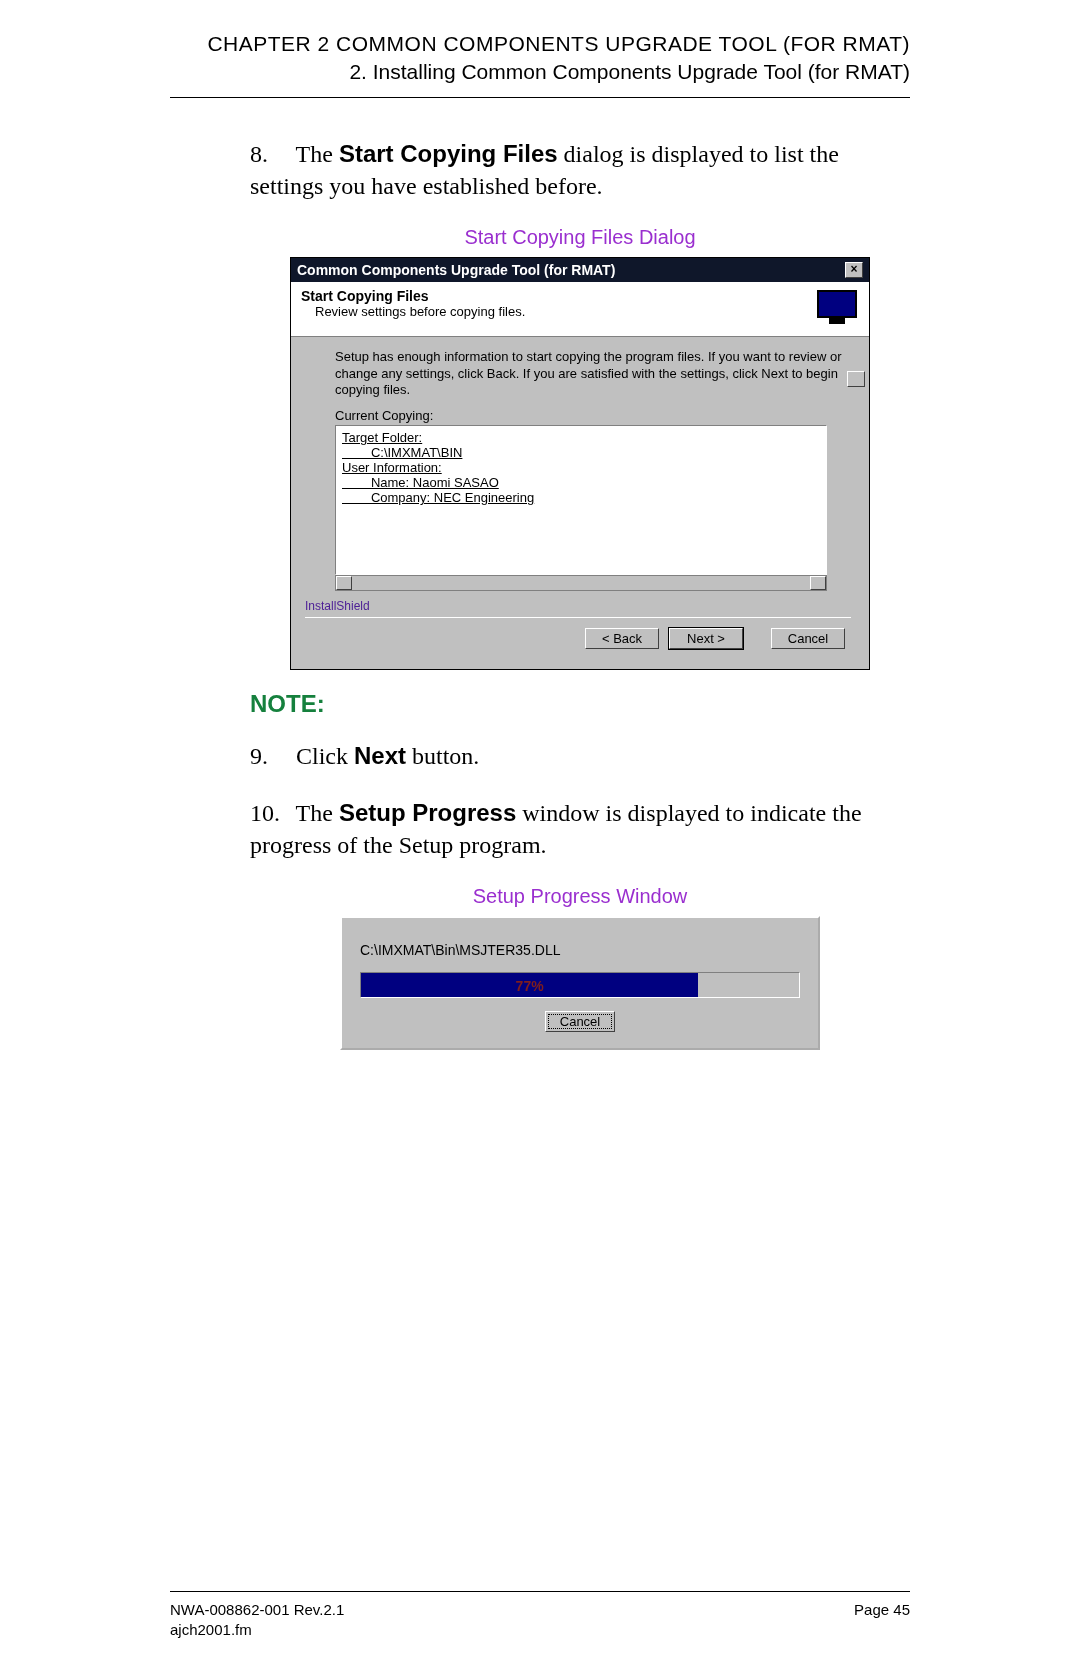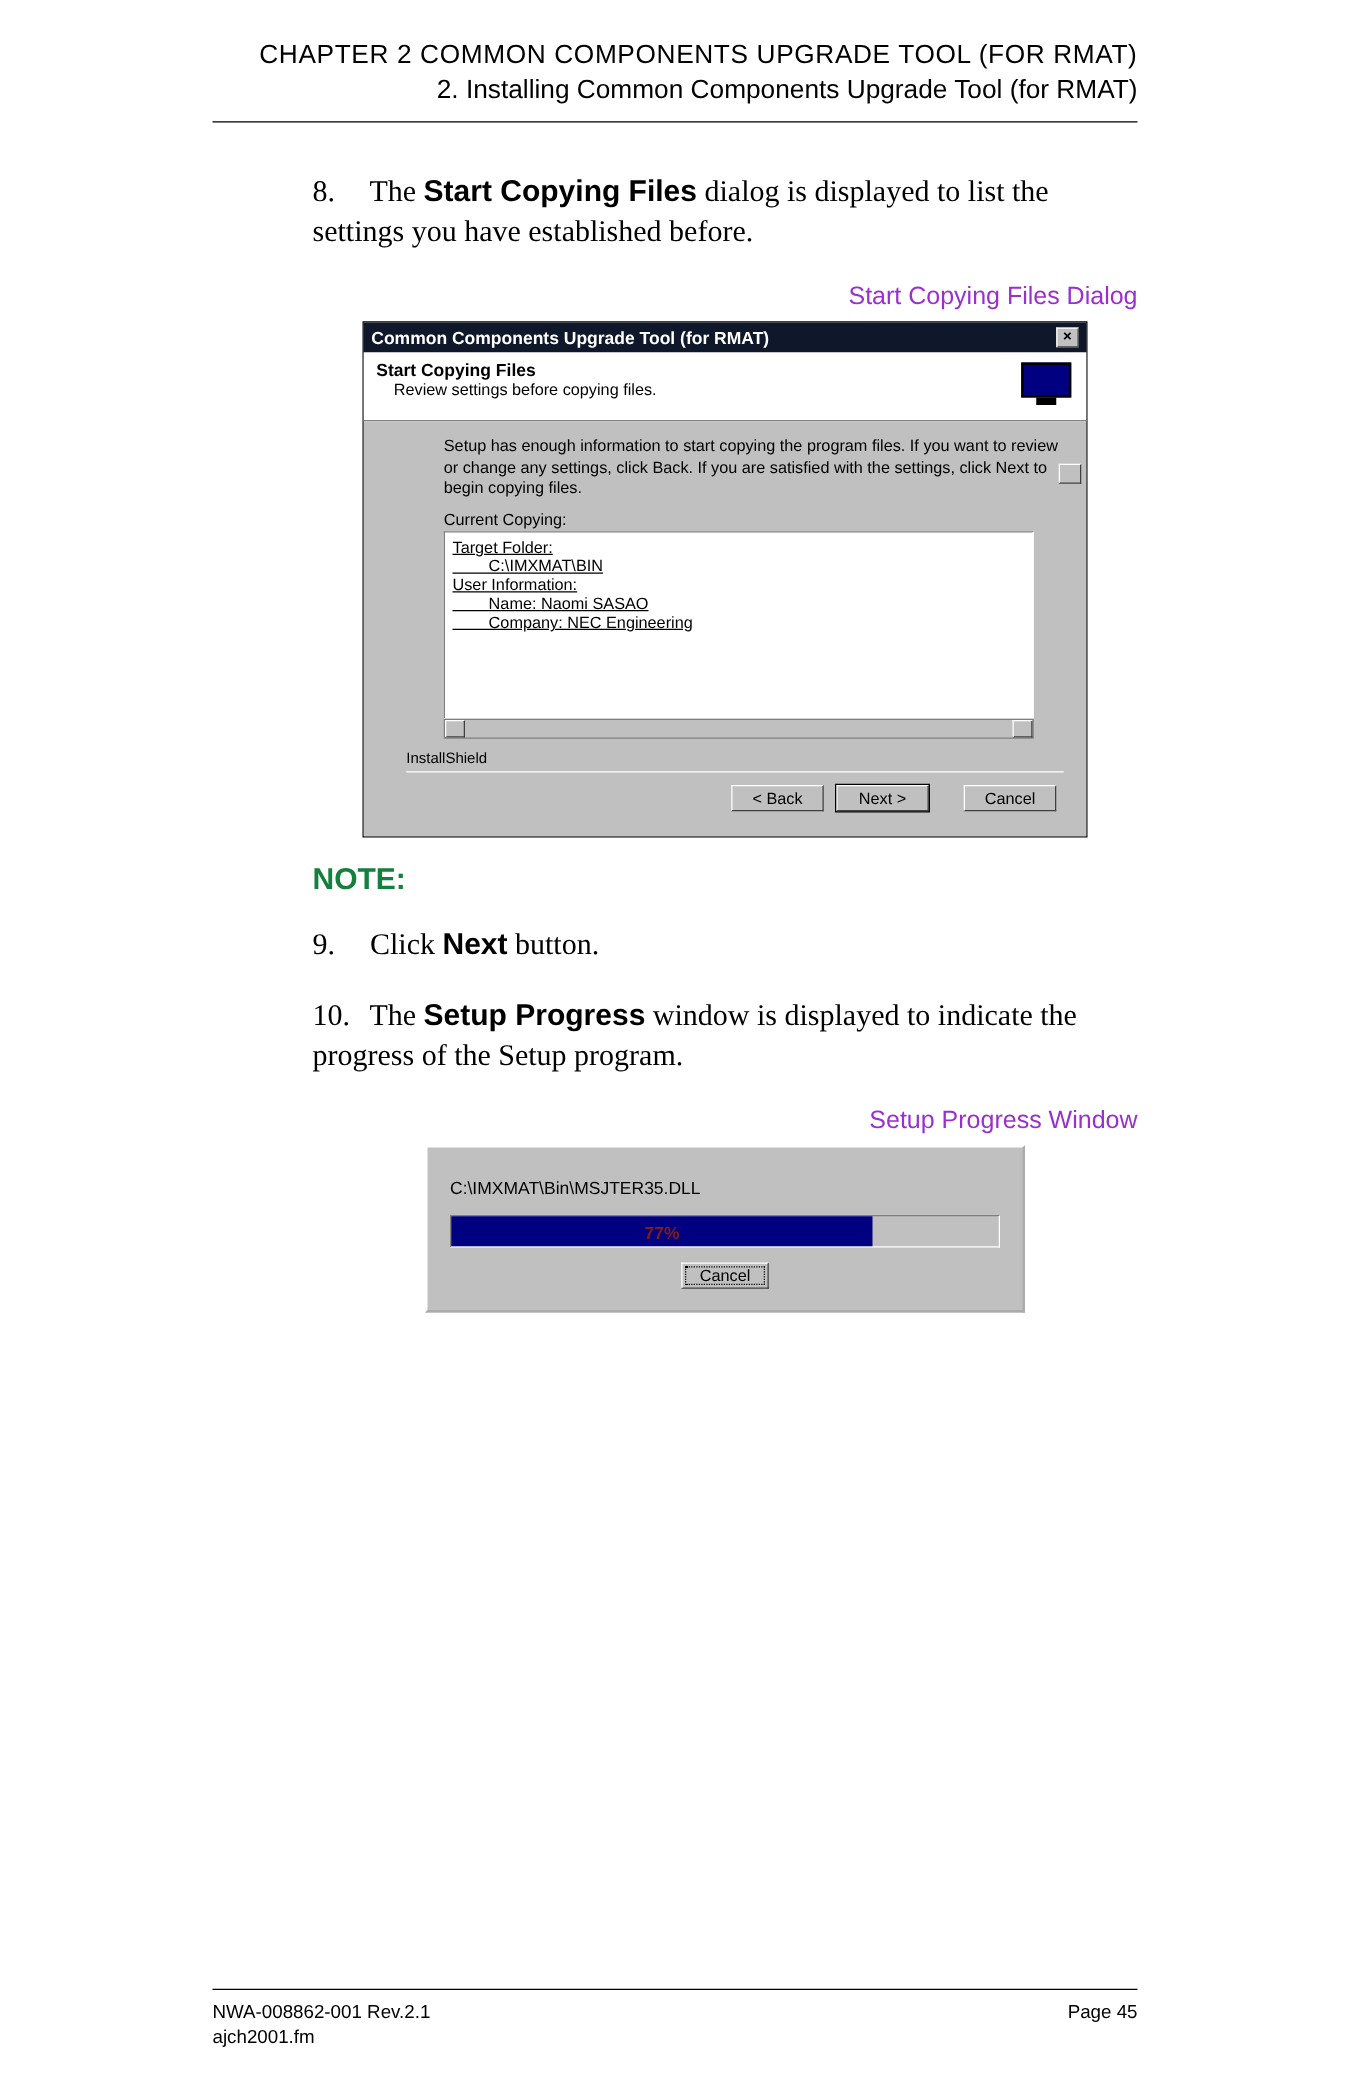--- a/index.html
+++ b/index.html
@@ -21,21 +21,21 @@
     font-size: 21px;
     line-height: 1.35;
   }
   .hdr-line1 { letter-spacing: 0.5px; }
   .hr { border: 0; border-top: 1px solid #000; margin: 10px 0 40px 0; }
   .body { padding-left: 80px; }
   .step { font-size: 24px; line-height: 1.35; margin: 0 0 24px 0; }
   .step .num { display: inline-block; width: 40px; }
   .step .txt { display: inline; }
   .bold-sans { font-family: Arial, Helvetica, sans-serif; font-weight: bold; }
-  .caption { font-family: Arial, Helvetica, sans-serif; color: #9a2fcf; font-size: 20px; text-align: right; margin: 6px 0 8px 0; }
+  .caption { font-family: Arial, Helvetica, sans-serif; color: #9a2fcf; font-size: 20px; text-align: center; margin: 6px 0 8px 0; }
   .note-row { font-size: 24px; font-style: italic; margin: 18px 0 22px 0; display: flex; }
   .note-label { font-family: Arial, Helvetica, sans-serif; font-weight: bold; font-style: normal; color: #15803d; width: 110px; flex: 0 0 110px; }
   .note-txt { flex: 1; }
   .fig-wrap { margin: 0 0 20px 0; }
   
   .dlg1 {
     width: 580px;
     margin: 0 auto 10px auto;
     font-family: "MS Sans Serif", Arial, sans-serif;
     font-size: 14px;
@@ -71,21 +71,21 @@
   }
   .dlg1 .hdricon .monitor {
     width: 40px; height: 28px; border: 2px solid #000; background: #000080;
     position:absolute; right:4px; top:2px;
   }
   .dlg1 .hdricon .stand {
     width: 16px; height: 6px; background:#000; position:absolute; right:16px; top:30px;
   }
   .dlg1 .bodyarea {
     background: #c0c0c0;
-    padding: 12px 18px 10px 64px;
+    padding: 12px 18px 10px 44px;
     font-size: 13px;
   }
   .dlg1 .instr { margin-bottom: 10px; line-height: 1.25; }
   .dlg1 .cslabel { margin-bottom: 2px; }
   .dlg1 .settings-box {
     background: #fff;
     border-top: 1px solid #808080;
     border-left: 1px solid #808080;
     border-right: 1px solid #fff;
     border-bottom: 1px solid #fff;
@@ -111,21 +111,21 @@
     position: relative;
   }
   .dlg1 .hscroll .lbtn, .dlg1 .hscroll .rbtn {
     width:16px; height:14px; background:#c0c0c0;
     border:1px solid #fff; border-right-color:#404040; border-bottom-color:#404040;
     position:absolute; top:0;
   }
   .dlg1 .hscroll .lbtn { left:0; }
   .dlg1 .hscroll .rbtn { right:0; }
   .dlg1 .installshield {
-    font-size: 12px; color:#000000; padding: 8px 0 0 0; margin-left:-30px;
+    font-size: 12px; color:#4c1d95; padding: 8px 0 0 0; margin-left:-30px;
   }
   .dlg1 .btnrow {
     display:flex; justify-content:flex-end; gap: 10px; padding: 10px 6px 10px 0;
     border-top: 1px solid #fff; margin-top: 4px; margin-left:-30px;
   }
   .wbtn {
     background:#c0c0c0;
     border:1px solid #fff; border-right-color:#404040; border-bottom-color:#404040;
     font-size: 13px; padding: 2px 14px; min-width: 74px; text-align:center;
   }

